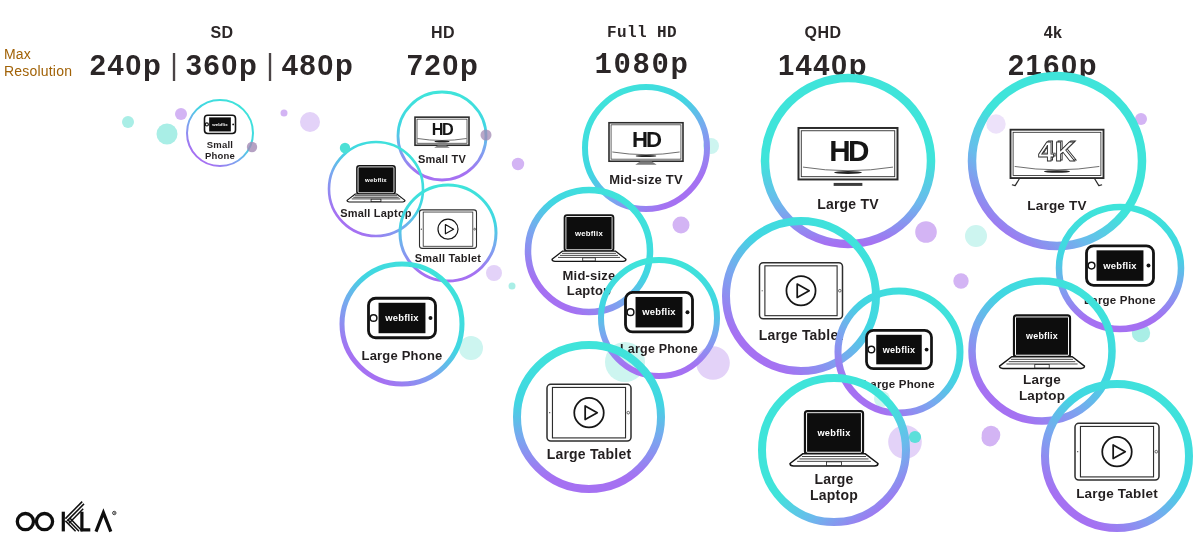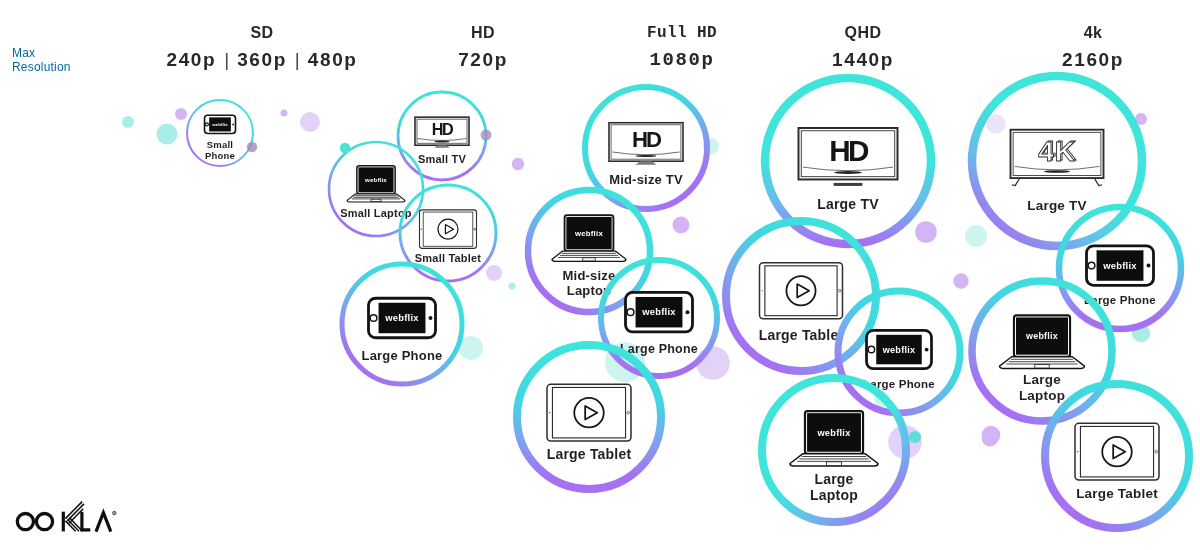--- a/index.html
+++ b/index.html
@@ -1,23 +1,23 @@
 <!DOCTYPE html>
 <html><head>
 <meta charset="utf-8">
 <style>
   html,body{margin:0;padding:0;background:#fff;}
   .canvas{position:relative;width:1200px;height:550px;background:#ffffff;overflow:hidden;
           font-family:"Liberation Sans",sans-serif;}
   #scene{position:absolute;left:0;top:0;}
-  .max-res{position:absolute;left:12px;top:46px;font-size:12px;font-weight:400;
-           color:#0369a1;line-height:1.2;letter-spacing:.2px;}
-  .column{position:absolute;top:24px;transform:translateX(-50%);text-align:center;white-space:nowrap;margin-left:40px;}
+  .max-res{position:absolute;left:4px;top:46px;font-size:14px;font-weight:400;
+           color:#a16207;line-height:1.2;letter-spacing:.2px;}
+  .column{position:absolute;top:24px;transform:translateX(-50%);text-align:center;white-space:nowrap;}
   .col-label{font-size:16px;font-weight:700;color:#2b2627;letter-spacing:.4px;}
-  .col-values{margin-top:7px;font-size:19px;font-weight:700;color:#2b2627;letter-spacing:1.6px;}
+  .col-values{margin-top:7px;font-size:29px;font-weight:700;color:#2b2627;letter-spacing:1.6px;}
   .col-sep{font-weight:400;color:#4a4446;padding:0 8px;letter-spacing:0;}
 </style>
 </head>
 <body>
 
 <div class="canvas">
   <div class="max-res">
     <div>Max</div>
     <div>Resolution</div>
   </div>

